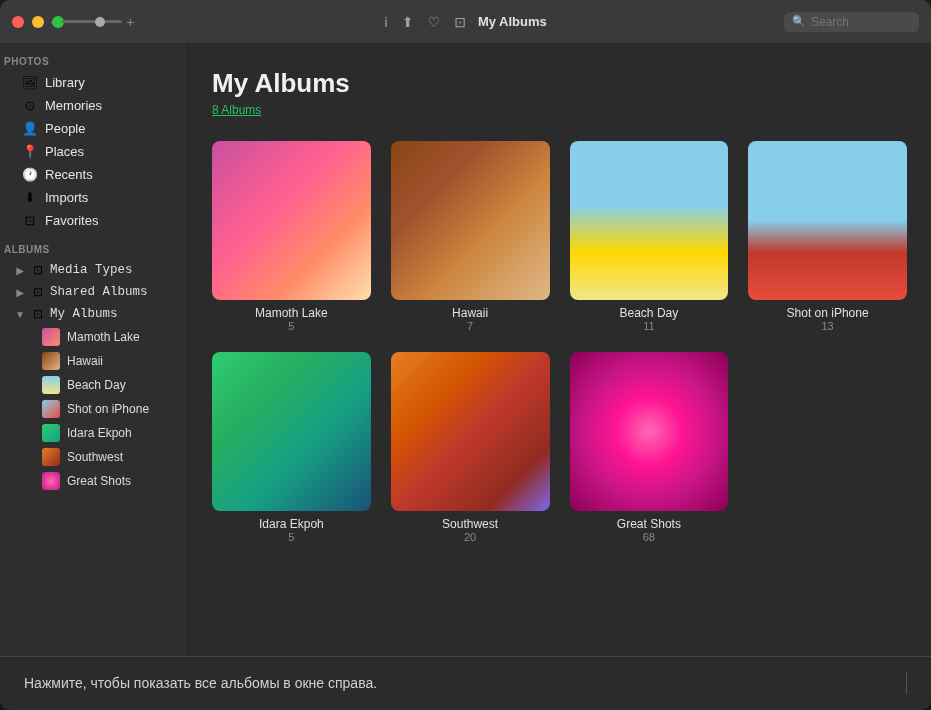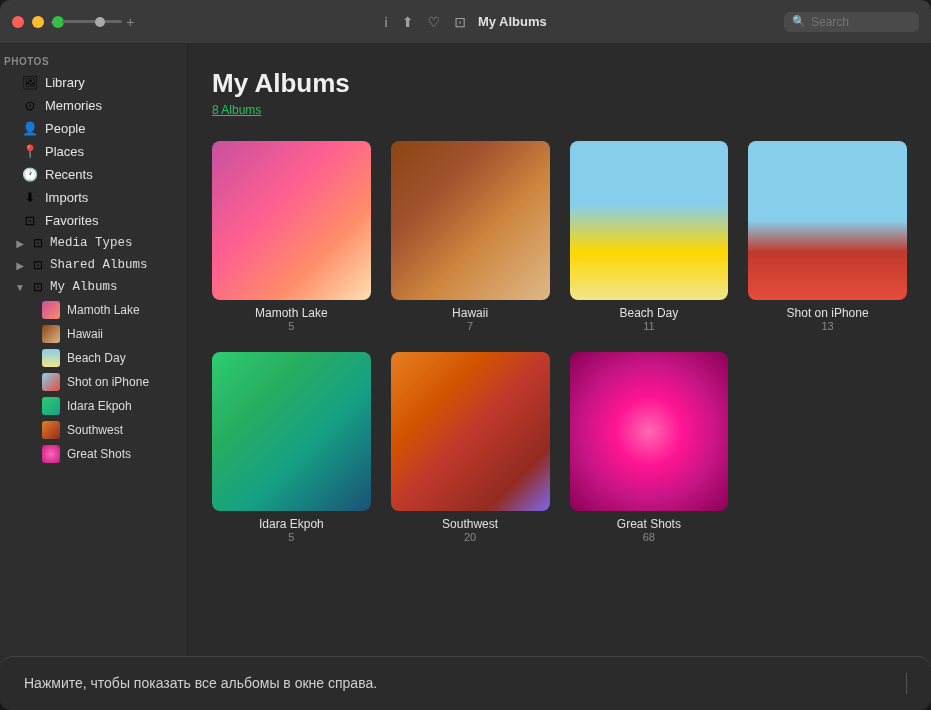--- a/index.html
+++ b/index.html
@@ -288,21 +288,20 @@
     }
 
     
     .annotation-overlay {
       background: rgba(43, 43, 43, 0.97);
       border-top: 1px solid #444;
       padding: 16px 24px;
       display: flex;
       gap: 16px;
       flex-shrink: 0;
-      border-radius: 13px;
     }
     .annotation-left {
       flex: 1;
       padding-right: 24px;
       border-right: 1px solid #555;
       position: relative;
     }
     .annotation-right {
       flex: 1;
       padding-left: 24px;
@@ -411,20 +410,21 @@
       </div>
       <div class="sidebar-item">
         <span class="sidebar-item-icon">⬇</span>
         <span class="sidebar-item-label">Imports</span>
       </div>
       <div class="sidebar-item">
         <span class="sidebar-item-icon">⊡</span>
         <span class="sidebar-item-label">Favorites</span>
       </div>
 
+      <div class="sidebar-section-label">Albums</div>
 
       <div class="sidebar-expand-item">
         <span class="expand-arrow">▶</span>
         <span class="expand-icon">⊡</span>
         <span class="expand-label">Media Types</span>
       </div>
 
       <div class="sidebar-expand-item">
         <span class="expand-arrow">▶</span>
         <span class="expand-icon">⊡</span>

